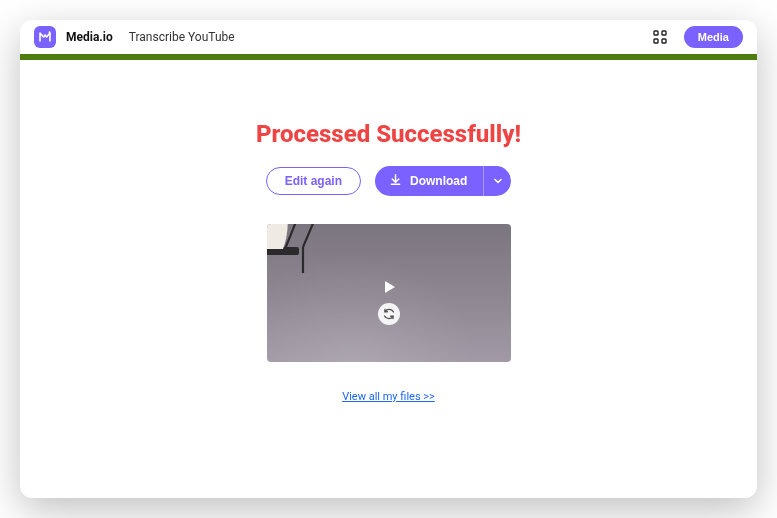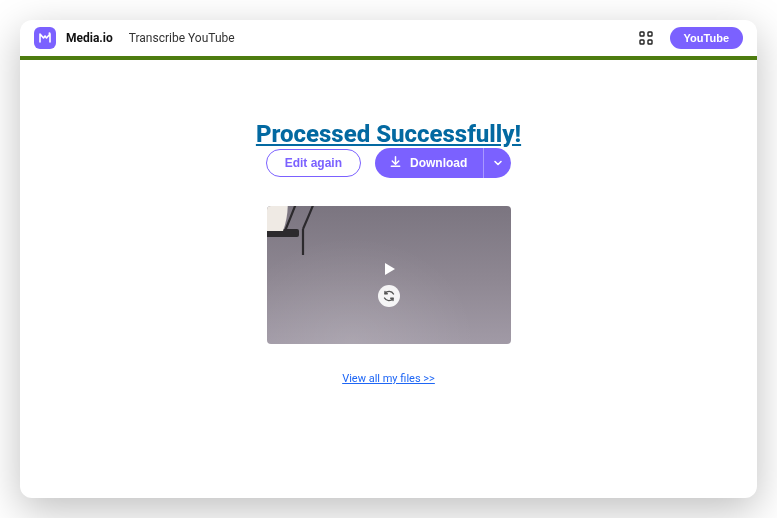--- a/index.html
+++ b/index.html
@@ -17,21 +17,21 @@
       box-shadow: 0 12px 40px rgba(0,0,0,0.25);
       overflow: hidden;
       display: flex;
       flex-direction: column;
     }
     .topbar {
       height: 40px;
       display: flex;
       align-items: center;
       padding: 0 14px;
-      border-bottom: 4px solid #4d7c0f;
+      border-bottom: 6px solid #4d7c0f;
       gap: 10px;
     }
     .logo {
       width: 22px;
       height: 22px;
       border-radius: 6px;
       background: #7B61FF;
       display: flex;
       align-items: center;
       justify-content: center;
@@ -70,22 +70,22 @@
     .main {
       flex: 1;
       display: flex;
       flex-direction: column;
       align-items: center;
       padding-top: 60px;
     }
     .heading {
       font-size: 24px;
       font-weight: 800;
-      color: #0369a1;
-      text-decoration: underline;
+      color: #ef4444;
+      margin-bottom: 18px;
     }
     .actions {
       display: flex;
       align-items: center;
       gap: 14px;
       margin-bottom: 28px;
     }
     .btn-outline {
       border: 1.5px solid #7B61FF;
       background: #fff;
@@ -224,21 +224,21 @@
     <span class="page-title">Transcribe YouTube</span>
     <div class="spacer"></div>
     <div class="grid-icon">
       <svg width="16" height="16" viewBox="0 0 16 16" fill="none" stroke="currentColor" stroke-width="1.4">
         <rect x="2" y="2" width="4" height="4" rx="0.8"></rect>
         <rect x="10" y="2" width="4" height="4" rx="0.8"></rect>
         <rect x="2" y="10" width="4" height="4" rx="0.8"></rect>
         <rect x="10" y="10" width="4" height="4" rx="0.8"></rect>
       </svg>
     </div>
-    <button class="export-btn">YouTube</button>
+    <button class="export-btn">Media</button>
   </div>
 
   <div class="main">
     <h1 class="heading">Processed Successfully!</h1>
 
     <div class="actions">
       <button class="btn-outline">Edit again</button>
       <div class="btn-group">
         <button class="btn-primary">
           <span>

